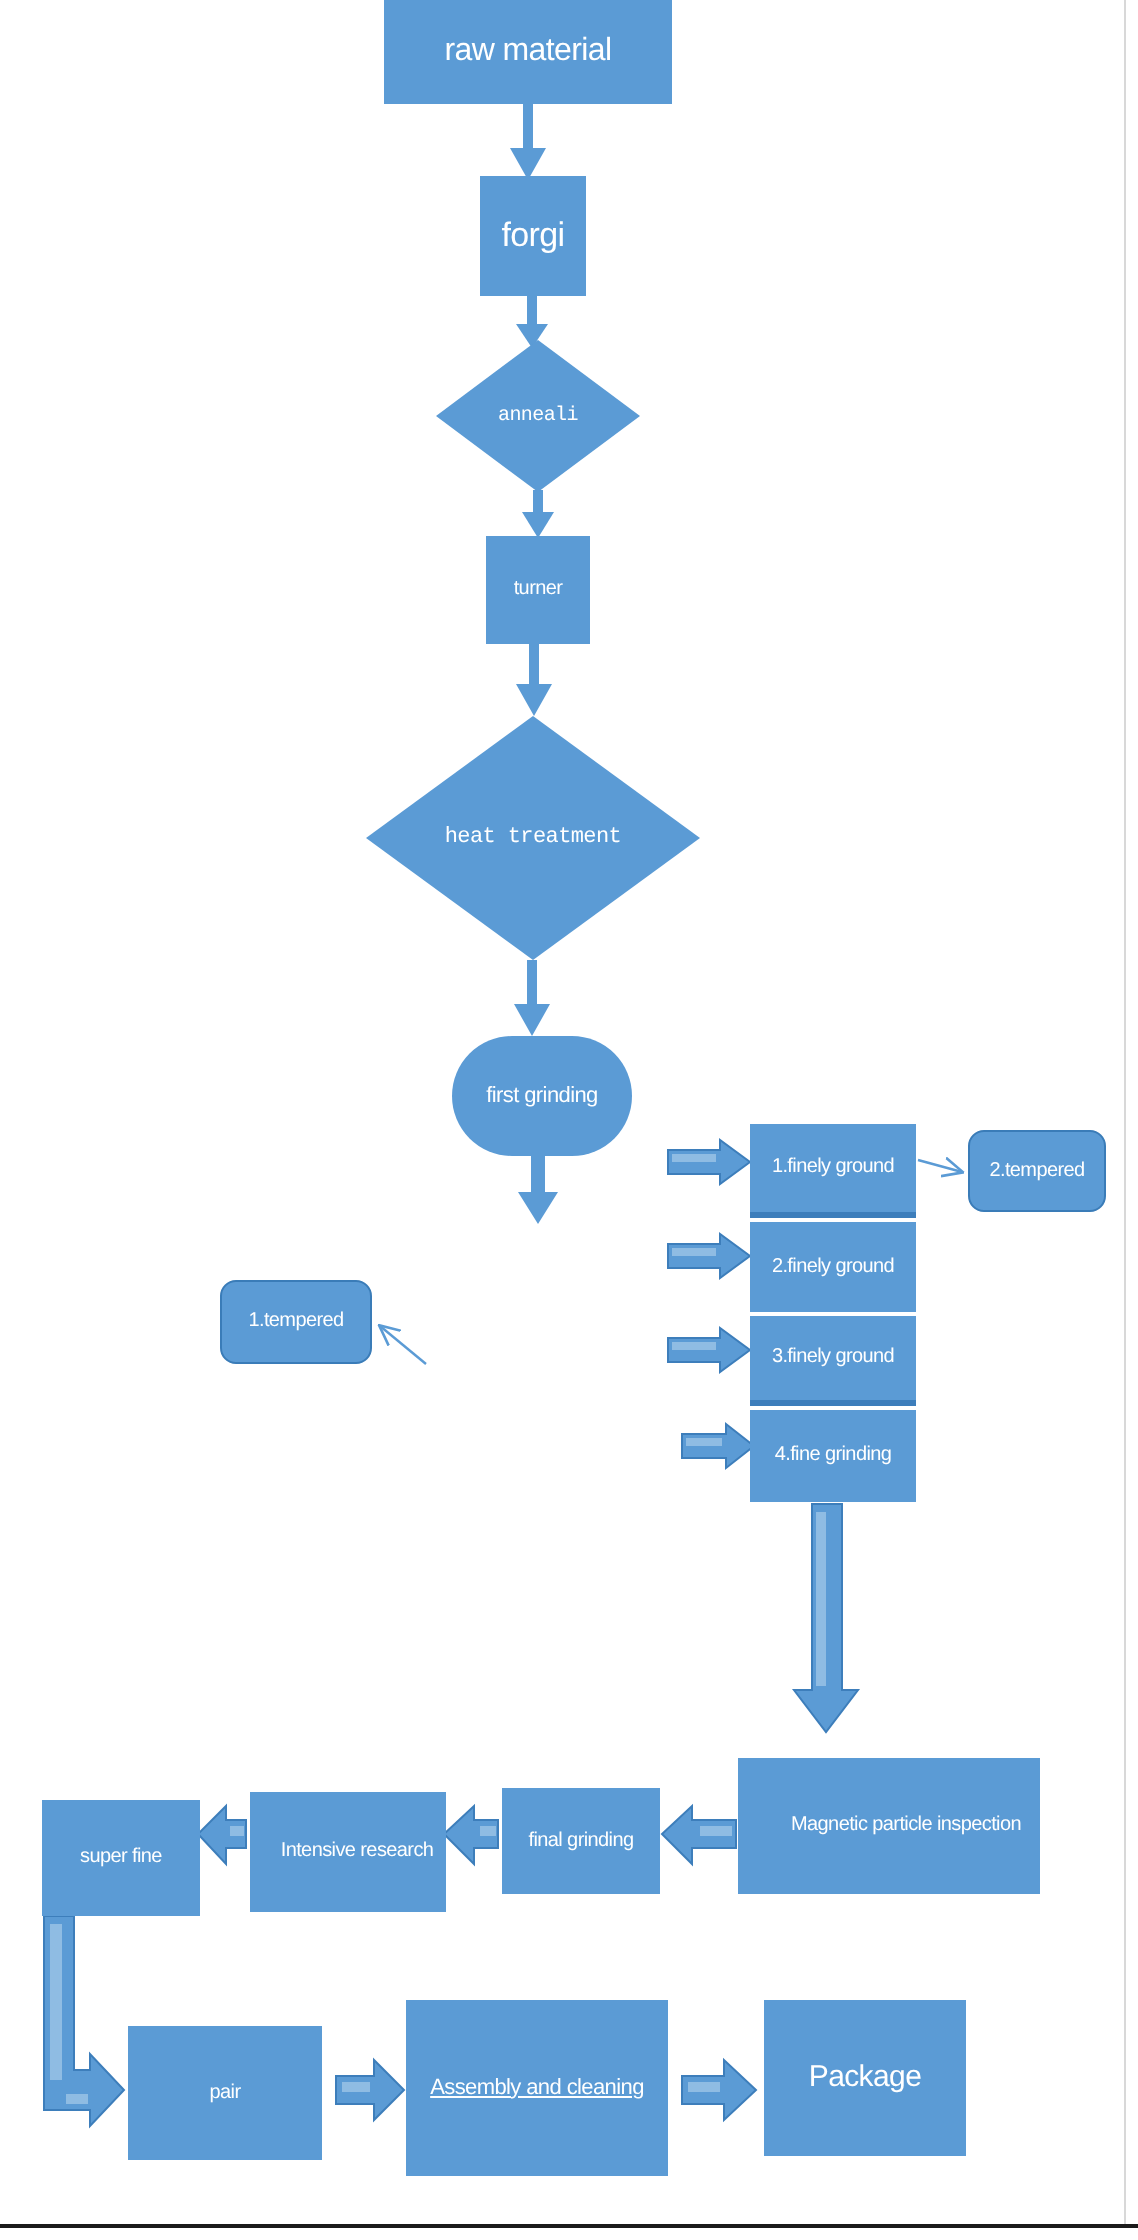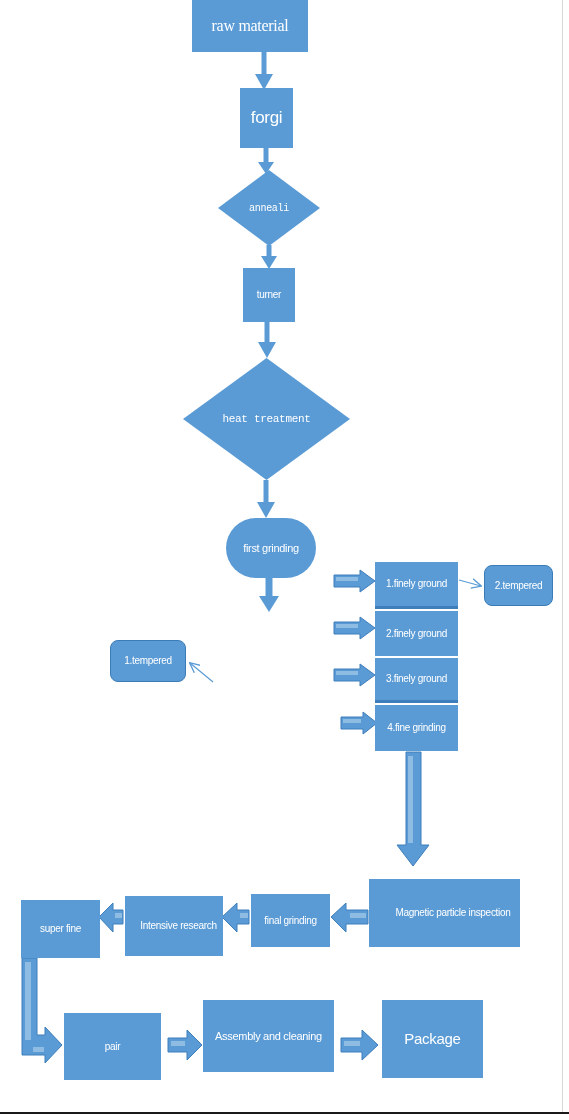--- a/index.html
+++ b/index.html
@@ -184,21 +184,21 @@
       <path d="M168,1038 L187,1038 L187,1030 L202,1045 L187,1060 L187,1052 L168,1052 Z" fill="#5B9BD5" stroke="#3D7EBB" stroke-width="1"></path>
       <path d="M171,1041 L185,1041 L185,1046 L171,1046 Z" fill="#8FBCE3"></path>
     </g>
 
     <g>
       <path d="M341,1038 L362,1038 L362,1030 L378,1045 L362,1060 L362,1052 L341,1052 Z" fill="#5B9BD5" stroke="#3D7EBB" stroke-width="1"></path>
       <path d="M344,1041 L360,1041 L360,1046 L344,1046 Z" fill="#8FBCE3"></path>
     </g>
   </svg>
 
-  <div class="node" style="left:192px; top:0px; width:116px; height:52px; font-size:16px;font-family:Liberation Serif, serif;">raw material</div>
+  <div class="node" style="left:192px; top:0px; width:144px; height:52px; font-size:16px;">raw material</div>
 
   <div class="node" style="left:240px; top:88px; width:53px; height:60px; font-size:17px;">forgi</div>
 
   <div class="diamond" style="left:218px; top:170px; width:102px; height:76px; font-size:10px;">
     <div class="dshape"></div>
     <div class="dlabel">anneali</div>
   </div>
 
   <div class="node" style="left:243px; top:268px; width:52px; height:54px; font-size:10px;">turner</div>
 
@@ -225,19 +225,19 @@
   <div class="node" style="left:369px; top:879px; width:151px; height:68px; font-size:10px;padding-left:20px;">Magnetic particle inspection</div>
 
   <div class="node" style="left:251px; top:894px; width:79px; height:53px; font-size:10px;">final grinding</div>
 
   <div class="node" style="left:125px; top:896px; width:98px; height:60px; font-size:10px;padding-left:12px;">Intensive research</div>
 
   <div class="node" style="left:21px; top:900px; width:79px; height:58px; font-size:10px;">super fine</div>
 
   <div class="node" style="left:64px; top:1013px; width:97px; height:67px; font-size:10px;">pair</div>
 
-  <div class="node" style="left:203px; top:1000px; width:131px; height:72px; font-size:11px;">Assembly and cleaning</div>
+  <div class="node" style="left:203px; top:1000px; width:131px; height:88px; font-size:11px;text-decoration:underline;">Assembly and cleaning</div>
 
   <div class="node" style="left:382px; top:1000px; width:101px; height:78px; font-size:15px;">Package</div>
 
   <div class="right-rule"></div>
   <div class="bottom-rule"></div>
 </div>
 
 </body></html>

